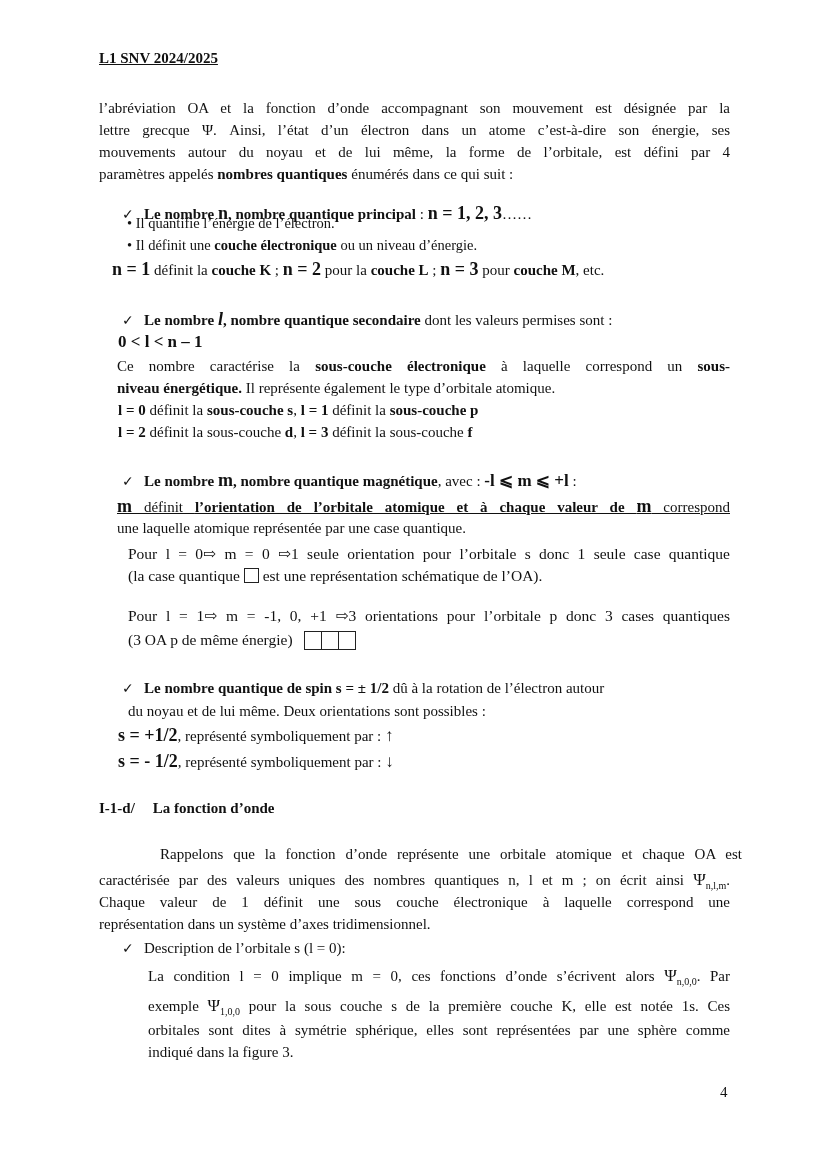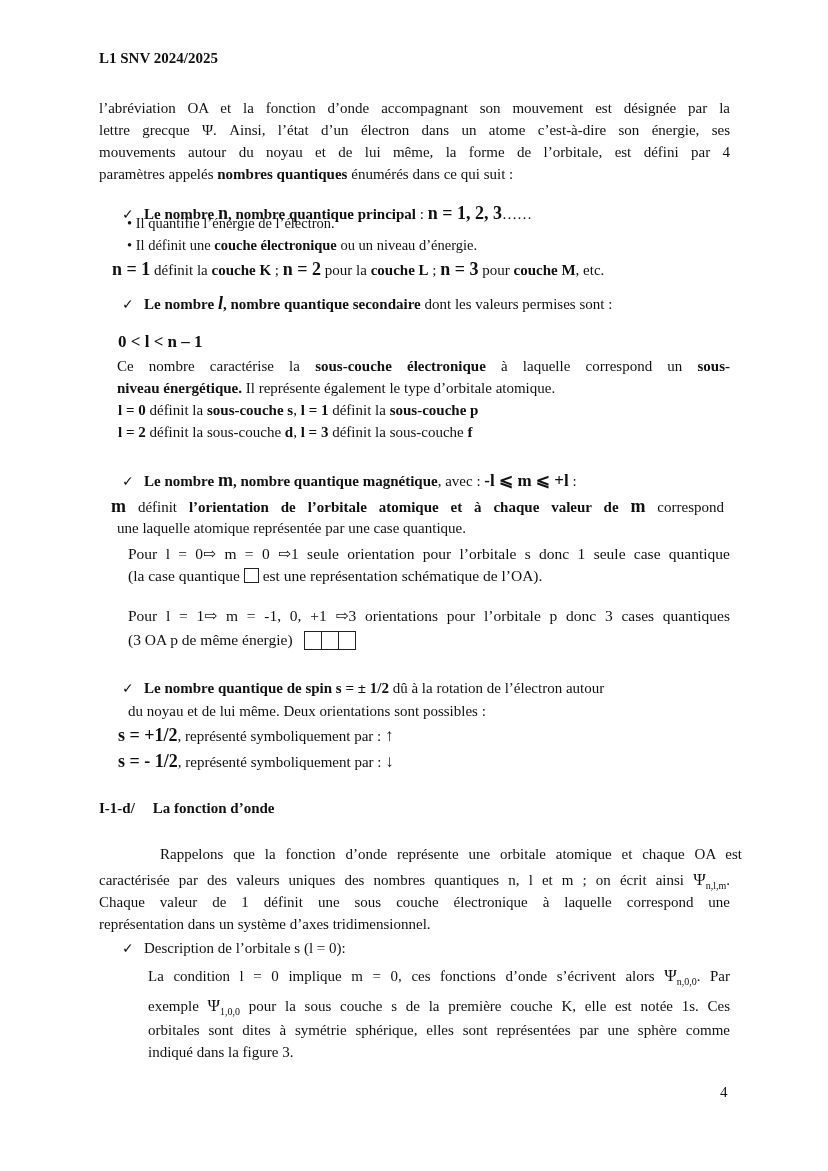--- a/index.html
+++ b/index.html
@@ -15,61 +15,61 @@
   .box { display: inline-block; width: 13px; height: 13px; border: 1.5px solid #222; vertical-align: -2px; }
   .boxes { display: inline-flex; border: 1.5px solid #222; vertical-align: -4px; }
   .boxes span { width: 16px; height: 17px; border-right: 1.5px solid #222; }
   .boxes span:last-child { border-right: none; }
   sub { font-size: 10px; }
   .psi { font-size: 17px; }
 </style>
 </head>
 <body>
 
-<div class="abs b" style="left:99px; top:50px; font-size:15px;">L1 SNV 2024/2025</div>
+<div class="abs b" style="left:99px; top:50px; font-size:15px;text-decoration:underline;">L1 SNV 2024/2025</div>
 
 <div class="just" style="top:97px;">l’abréviation OA et  la fonction d’onde accompagnant son mouvement est désignée par la</div>
 <div class="just" style="top:119px;">lettre grecque Ψ. Ainsi, l’état d’un électron dans un atome c’est-à-dire son énergie, ses</div>
 <div class="just" style="top:141px;">mouvements autour du noyau et de lui même, la forme de l’orbitale, est défini par 4</div>
 <div class="line" style="left:99px; top:163px;">
   <span>paramètres appelés </span><span class="b">nombres quantiques</span><span> énumérés dans ce qui suit :</span>
 </div>
 
 <div class="line" style="left:122px; top:202px;">
   <span class="check">✓</span><span class="b">Le nombre </span><span class="b" style="font-size:18px;">n</span><span class="b">, nombre quantique principal</span><span> : </span><span class="big">n = 1, 2, 3</span><span>……</span>
 </div>
 <div class="line" style="left:127px; top:212px; font-size:14.5px;">• Il quantifie l’énergie de l’électron.</div>
 <div class="line" style="left:127px; top:234px; font-size:14.5px;">
   <span>• Il définit une </span><span class="b">couche électronique</span><span> ou un niveau d’énergie.</span>
 </div>
 <div class="line" style="left:112px; top:258px;">
   <span class="big">n = 1</span><span> définit la </span><span class="b">couche K</span><span> ; </span><span class="big">n = 2</span><span> pour la </span><span class="b">couche L</span><span> ; </span><span class="big">n = 3</span><span> pour </span><span class="b">couche M</span><span>, etc.</span>
 </div>
 
-<div class="line" style="left:122px; top:292px;">
+<div class="line" style="left:122px; top:308px;">
   <span class="check">✓</span><span class="b">Le nombre </span><span class="b i" style="font-size:18px;">l</span><span class="b">, nombre quantique secondaire</span><span> dont les valeurs permises sont :</span>
 </div>
 <div class="line big" style="left:118px; top:331px; font-size:17px;">0 &lt; l &lt; n – 1</div>
 <div class="just" style="left:117px; width:613px; top:355px;">
   <span>Ce nombre caractérise la </span><span class="b">sous-couche électronique</span><span> à laquelle correspond un </span><span class="b">sous-</span>
 </div>
 <div class="line" style="left:117px; top:377px;">
   <span class="b">niveau énergétique.</span><span> Il représente également le type d’orbitale atomique.</span>
 </div>
 <div class="line" style="left:118px; top:399px;">
   <span class="b">l = 0</span><span> définit la </span><span class="b">sous-couche s</span><span>,  </span><span class="b">l = 1</span><span> définit la </span><span class="b">sous-couche p</span>
 </div>
 <div class="line" style="left:118px; top:421px;">
   <span class="b">l = 2</span><span> définit la sous-couche </span><span class="b">d</span><span>,  </span><span class="b">l = 3</span><span> définit la sous-couche </span><span class="b">f</span>
 </div>
 
 <div class="line" style="left:122px; top:469px;">
   <span class="check">✓</span><span class="b">Le nombre </span><span class="b" style="font-size:18px;">m</span><span class="b">, nombre quantique magnétique</span><span>, avec : </span><span class="b" style="font-size:17px;">-l ⩽ m ⩽ +l</span><span> :</span>
 </div>
-<div class="just" style="left:111px; width:613px; top:495px;">
+<div class="just" style="left:117px; width:613px; top:495px;text-decoration:underline;">
   <span class="b" style="font-size:18px;">m</span><span> définit </span><span class="b">l’orientation de l’orbitale atomique et à chaque valeur de </span><span class="b" style="font-size:18px;">m</span><span> correspond</span>
 </div>
 <div class="line" style="left:117px; top:517px;">une laquelle atomique représentée par une case quantique.</div>
 <div class="just" style="left:128px; width:602px; top:543px; font-size:15.5px;">Pour l = 0⇨ m = 0 ⇨1 seule orientation pour l’orbitale s donc 1 seule case quantique</div>
 <div class="line" style="left:128px; top:565px; font-size:15.5px;">
   <span>(la case quantique </span><span class="box"></span><span>  est une représentation schématique de l’OA).</span>
 </div>
 <div class="just" style="left:128px; width:602px; top:605px; font-size:15.5px;">Pour l = 1⇨ m = -1, 0, +1 ⇨3 orientations pour l’orbitale p donc 3 cases quantiques</div>
 <div class="line" style="left:128px; top:629px; font-size:15.5px;">
   <span>(3 OA p de même énergie)</span>

